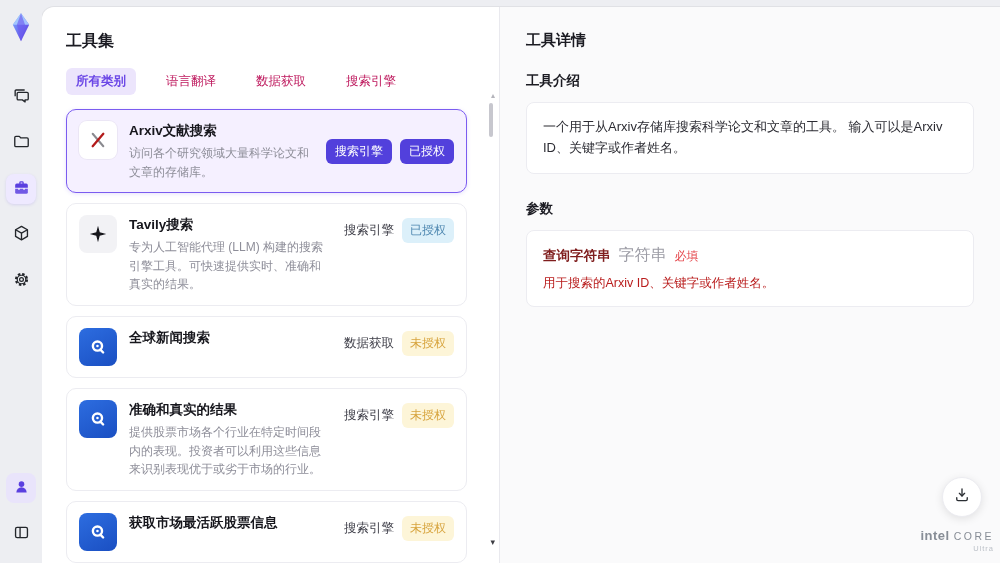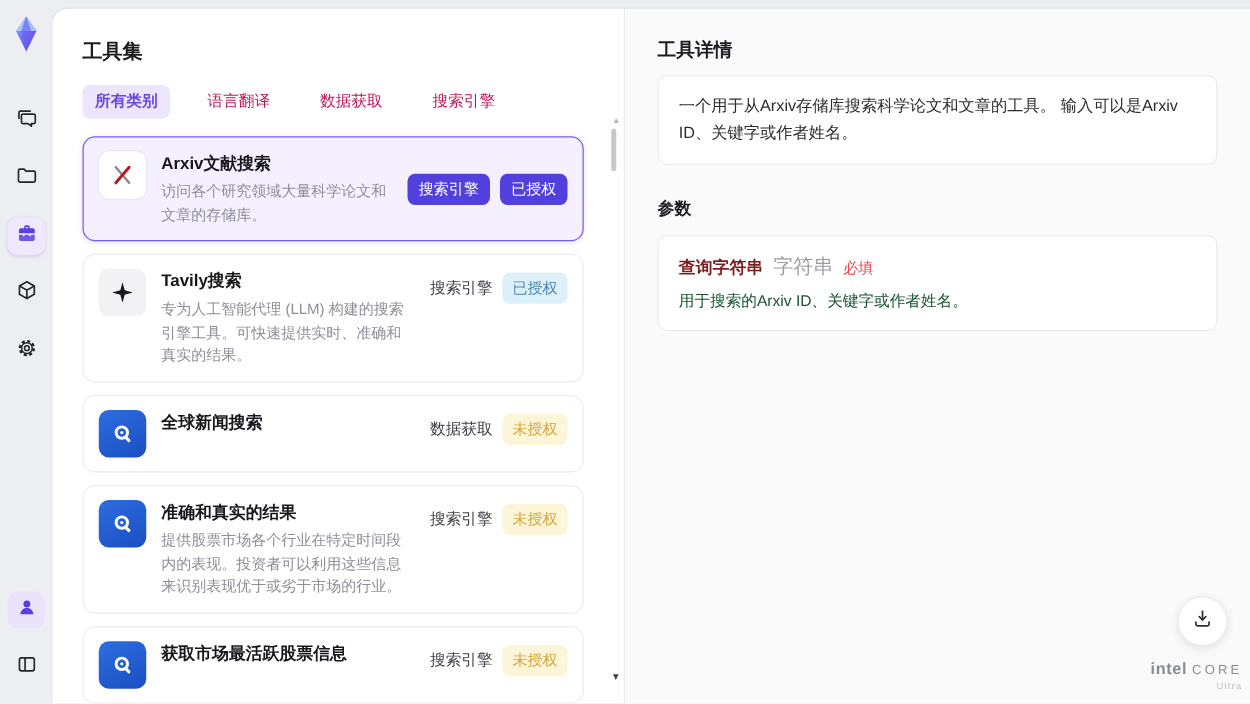--- a/index.html
+++ b/index.html
@@ -81,36 +81,36 @@
   .pill.auth { background: #dcf0fa; color: #4e87b0; }
   .pill.unauth { background: #fdf5d8; color: #d7a43e; }
 
   .list-scrollbar { position: absolute; right: 4px; top: 86px; bottom: 6px; width: 8px; }
   .scroll-thumb { position: absolute; top: 10px; right: 2px; width: 4px; height: 34px; border-radius: 2px; background: #c7c7ce; }
   .scroll-arrow-up { position: absolute; top: -2px; right: 0; font-size: 8px; color: #b4b4bb; }
   .scroll-arrow-down { position: absolute; bottom: 10px; right: 0; font-size: 9px; color: #3c3c42; }
 
   
   .details-panel { flex: 1; background: #fafafb; padding: 18px 26px; position: relative; }
-  .details-title { font-size: 15px; font-weight: bold; margin: 6px 0 10px; }
+  .details-title { font-size: 15px; font-weight: bold; margin: 6px 0 22px; }
   .section-heading { font-size: 13.5px; font-weight: bold; margin-bottom: 12px; }
   .intro-box {
     background: #fff; border: 1px solid #ececf1; border-radius: 8px;
     padding: 14px 16px; font-size: 13px; color: #2c2c33; line-height: 1.6;
     margin-bottom: 26px;
   }
   .param-box {
     background: #fff; border: 1px solid #ececf1; border-radius: 8px;
     padding: 14px 16px;
   }
   .param-head { display: flex; align-items: baseline; gap: 8px; margin-bottom: 9px; }
   .param-name { font-size: 13.5px; font-weight: bold; color: #7f1d1d; }
   .param-type { font-size: 16px; color: #9b9ba4; }
   .param-required { font-size: 12px; color: #e5484d; }
-  .param-desc { font-size: 12.5px; color: #14532d; }
+  .param-desc { font-size: 12.5px; color: #b91c1c; }
 
   
   .download-fab {
     position: absolute; right: 18px; bottom: 46px; width: 40px; height: 40px;
     border-radius: 50%; background: #fff; border: 1px solid #ececf1;
     box-shadow: 0 2px 8px rgba(0,0,0,.10);
     display: flex; align-items: center; justify-content: center; cursor: pointer;
   }
   .download-fab svg { width: 18px; height: 18px; }
   .intel-logo { position: absolute; right: 6px; bottom: 10px; text-align: right; color: #878d96; line-height: 1.1; }
@@ -309,20 +309,21 @@
     <div class="list-scrollbar">
       <span class="scroll-arrow-up">▴</span>
       <div class="scroll-thumb"></div>
       <span class="scroll-arrow-down">▾</span>
     </div>
   </section>
 
   <section class="details-panel">
     <h2 class="details-title">工具详情</h2>
 
+    <h3 class="section-heading">工具介绍</h3>
     <div class="intro-box">一个用于从Arxiv存储库搜索科学论文和文章的工具。 输入可以是Arxiv ID、关键字或作者姓名。</div>
 
     <h3 class="section-heading">参数</h3>
     <div class="param-box">
       <div class="param-head">
         <span class="param-name">查询字符串</span>
         <span class="param-type">字符串</span>
         <span class="param-required">必填</span>
       </div>
       <div class="param-desc">用于搜索的Arxiv ID、关键字或作者姓名。</div>

